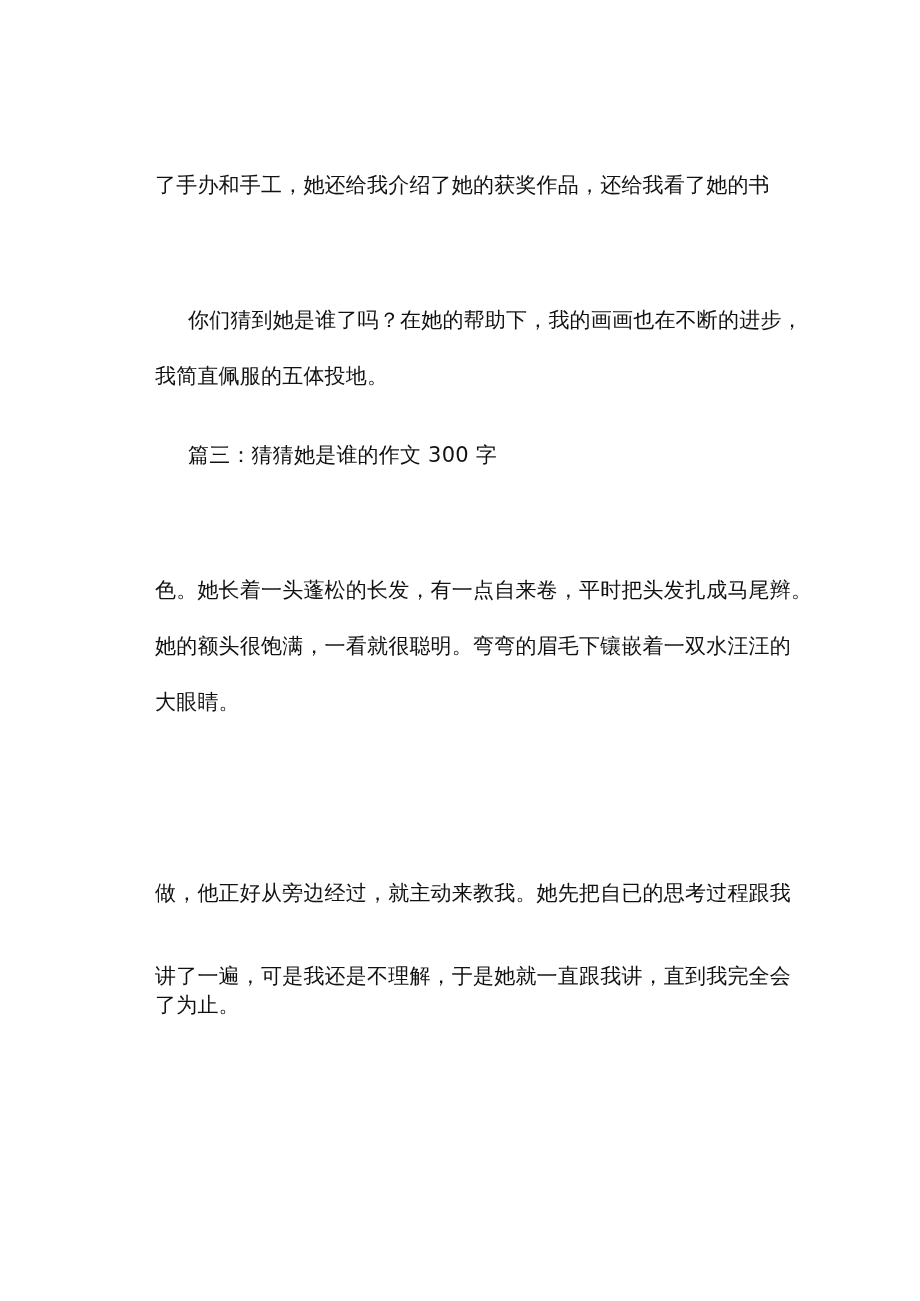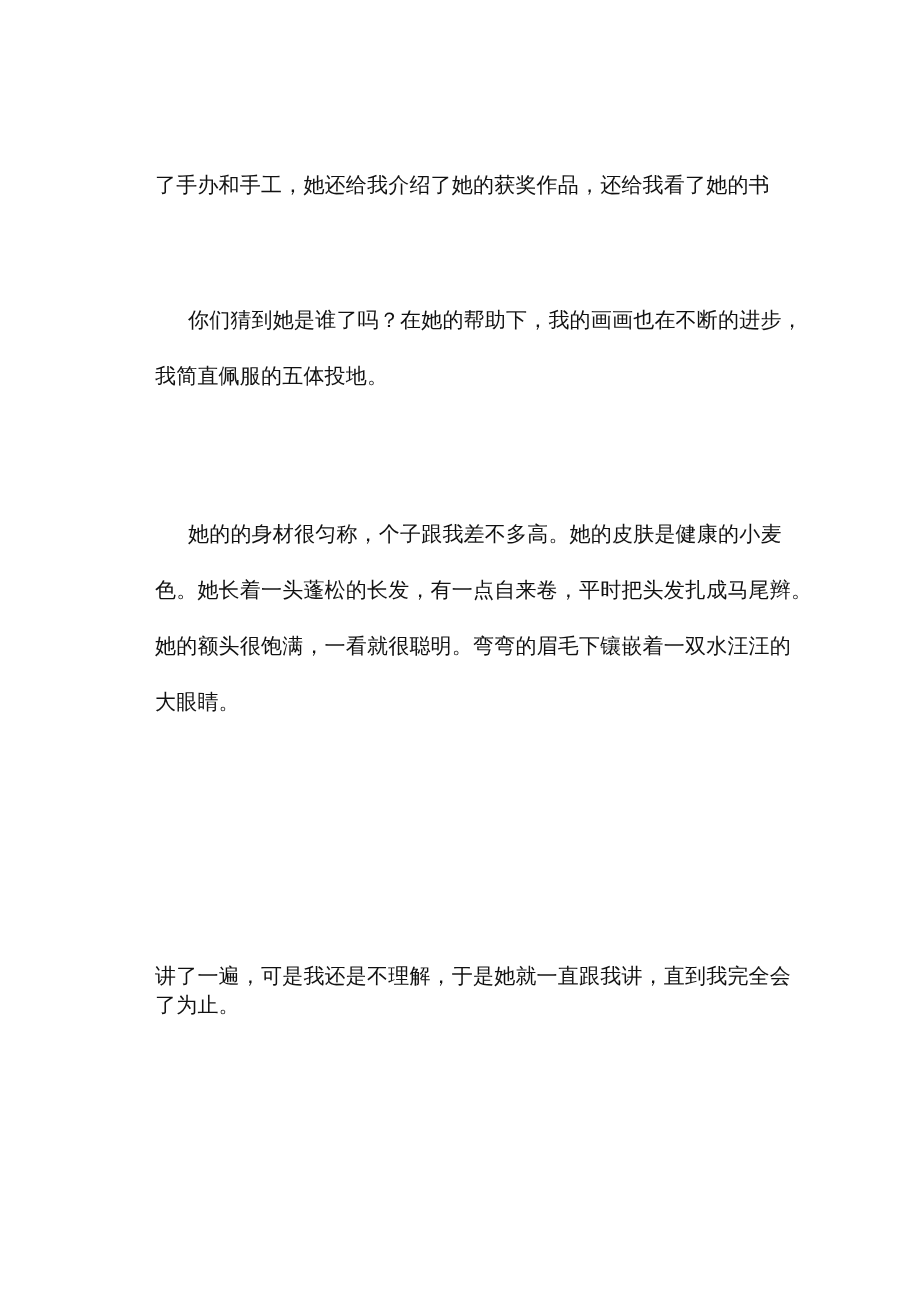--- a/index.html
+++ b/index.html
@@ -9,19 +9,20 @@
   .line { position: absolute; left: 155px; font-size: 21px; line-height: 28px; white-space: nowrap; letter-spacing: 0.2px; }
   .indent { left: 188px; }
 </style>
 </head>
 <body>
 
 <div class="page">
   <div class="line" style="top:171px">了手办和手工，她还给我介绍了她的获奖作品，还给我看了她的书</div>
   <div class="line indent" style="top:306px">你们猜到她是谁了吗？在她的帮助下，我的画画也在不断的进步，</div>
   <div class="line" style="top:362px">我简直佩服的五体投地。</div>
-  <div class="line indent" style="top:520px">她的的身材很匀称，个子跟我差不多高。她的皮肤是健康的小麦</div>
+  <div class="line indent" style="top:441px">篇三：猜猜她是谁的作文 300 字</div>
   <div class="line" style="top:576px">色。她长着一头蓬松的长发，有一点自来卷，平时把头发扎成马尾辫。</div>
   <div class="line" style="top:632px">她的额头很饱满，一看就很聪明。弯弯的眉毛下镶嵌着一双水汪汪的</div>
   <div class="line" style="top:688px">大眼睛。</div>
+  <div class="line" style="top:879px">做，他正好从旁边经过，就主动来教我。她先把自已的思考过程跟我</div>
   <div class="line" style="top:962px">讲了一遍，可是我还是不理解，于是她就一直跟我讲，直到我完全会</div>
   <div class="line" style="top:991px">了为止。</div>
 </div>
 
 </body></html>

